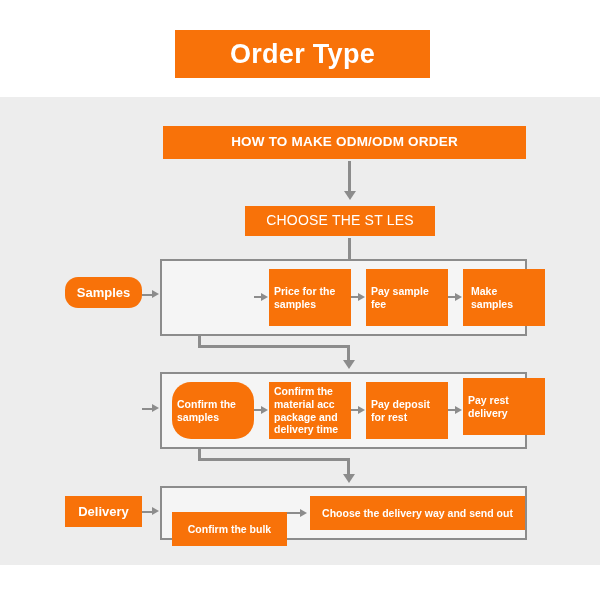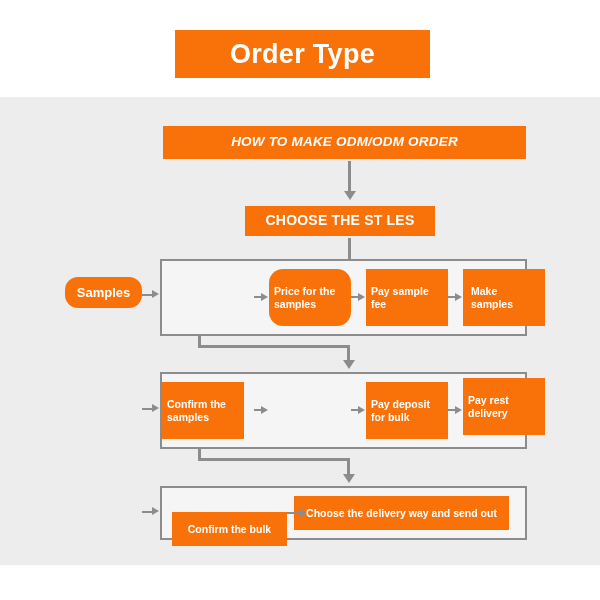--- a/index.html
+++ b/index.html
@@ -65,27 +65,26 @@
     line-height: 1.22;
   }
 
   
   .banner1 {
     left: 163px; top: 126px;
     width: 363px; height: 33px;
     font-size: 13.5px;
     font-weight: bold;
     letter-spacing: .2px;
-    font-style: italic;
   }
   .banner2 {
     left: 245px; top: 206px;
     width: 190px; height: 30px;
     font-size: 14px;
-    font-weight: bold;
+    font-weight: normal;
     letter-spacing: .2px;
   }
 
   
   .cat {
     left: 65px;
     width: 77px; height: 31px;
     font-size: 13px;
     font-weight: bold;
   }
@@ -173,64 +172,66 @@
 
   <div class="obox banner2">CHOOSE THE ST LES</div>
 
   <div class="vline" style="left:348px; top:238px; height:21px;"></div>
 
   <div class="obox cat cat-samples">Samples</div>
   <div class="hcon" style="left:142px; top:293.5px; width:11px;"></div>
   <div class="arrow-right" style="left:152px; top:290px;"></div>
 
   <div class="group group-samples">
-    <div class="obox step lft" style="left:107px; top:8px; width:82px; height:57px;border-radius:14px;">Price for the samples</div>
+    <div class="obox step lft" style="left:107px; top:8px; width:82px; height:57px;">Price for the samples</div>
     <div class="obox step lft" style="left:204px; top:8px; width:82px; height:57px;">Pay sample fee</div>
     <div class="obox step lft" style="left:301px; top:8px; width:82px; height:57px;padding-left:8px;">Make samples</div>
 
     <div class="hcon" style="left:92px; top:35px; width:9px;"></div>
     <div class="arrow-right" style="left:99px; top:31.5px;"></div>
     <div class="hcon" style="left:189px; top:35px; width:9px;"></div>
     <div class="arrow-right" style="left:196px; top:31.5px;"></div>
     <div class="hcon" style="left:286px; top:35px; width:9px;"></div>
     <div class="arrow-right" style="left:293px; top:31.5px;"></div>
   </div>
 
   <div class="vline" style="left:198px; top:336px; height:12px;"></div>
   <div class="hline" style="left:198px; top:345px; width:152px;"></div>
   <div class="vline" style="left:347px; top:345px; height:16px;"></div>
   <div class="arrow-down" style="left:342.5px; top:360px;"></div>
 
   <div class="hcon" style="left:142px; top:407.5px; width:11px;"></div>
   <div class="arrow-right" style="left:152px; top:404px;"></div>
 
   <div class="group group-bulk">
-    <div class="obox step lft" style="left:0; top:8px; width:82px; height:57px;">Confirm the samples</div>
-    <div class="obox step lft" style="left:204px; top:8px; width:82px; height:57px;">Pay deposit for bulk</div>
+    <div class="obox step lft" style="left:10px; top:8px; width:82px; height:57px;border-radius:19px;">Confirm the samples</div>
+    <div class="obox step lft" style="left:107px; top:8px; width:82px; height:57px;">Confirm the material acc package and delivery time</div>
+    <div class="obox step lft" style="left:204px; top:8px; width:82px; height:57px;">Pay deposit for rest</div>
     <div class="obox step lft" style="left:301px; top:4px; width:82px; height:57px;">Pay rest delivery</div>
 
     <div class="hcon" style="left:92px; top:35px; width:9px;"></div>
     <div class="arrow-right" style="left:99px; top:31.5px;"></div>
     <div class="hcon" style="left:189px; top:35px; width:9px;"></div>
     <div class="arrow-right" style="left:196px; top:31.5px;"></div>
     <div class="hcon" style="left:286px; top:35px; width:9px;"></div>
     <div class="arrow-right" style="left:293px; top:31.5px;"></div>
   </div>
 
   <div class="vline" style="left:198px; top:449px; height:12px;"></div>
   <div class="hline" style="left:198px; top:458px; width:152px;"></div>
   <div class="vline" style="left:347px; top:458px; height:17px;"></div>
   <div class="arrow-down" style="left:342.5px; top:474px;"></div>
 
+  <div class="obox cat cat-delivery">Delivery</div>
   <div class="hcon" style="left:142px; top:510.5px; width:11px;"></div>
   <div class="arrow-right" style="left:152px; top:507px;"></div>
 
   <div class="group group-delivery">
     <div class="obox step" style="left:10px; top:24px; width:115px; height:34px;">Confirm the bulk</div>
-    <div class="obox step" style="left:132px; top:8px; width:215px; height:34px;">Choose the delivery way and send out</div>
+    <div class="obox step" style="left:148px; top:8px; width:215px; height:34px;">Choose the delivery way and send out</div>
 
     <div class="hcon" style="left:125px; top:24px; width:15px;"></div>
     <div class="arrow-right" style="left:138px; top:20.5px;"></div>
   </div>
 
   <div class="bottom-band"></div>
 
 </div>
 
 </body></html>

